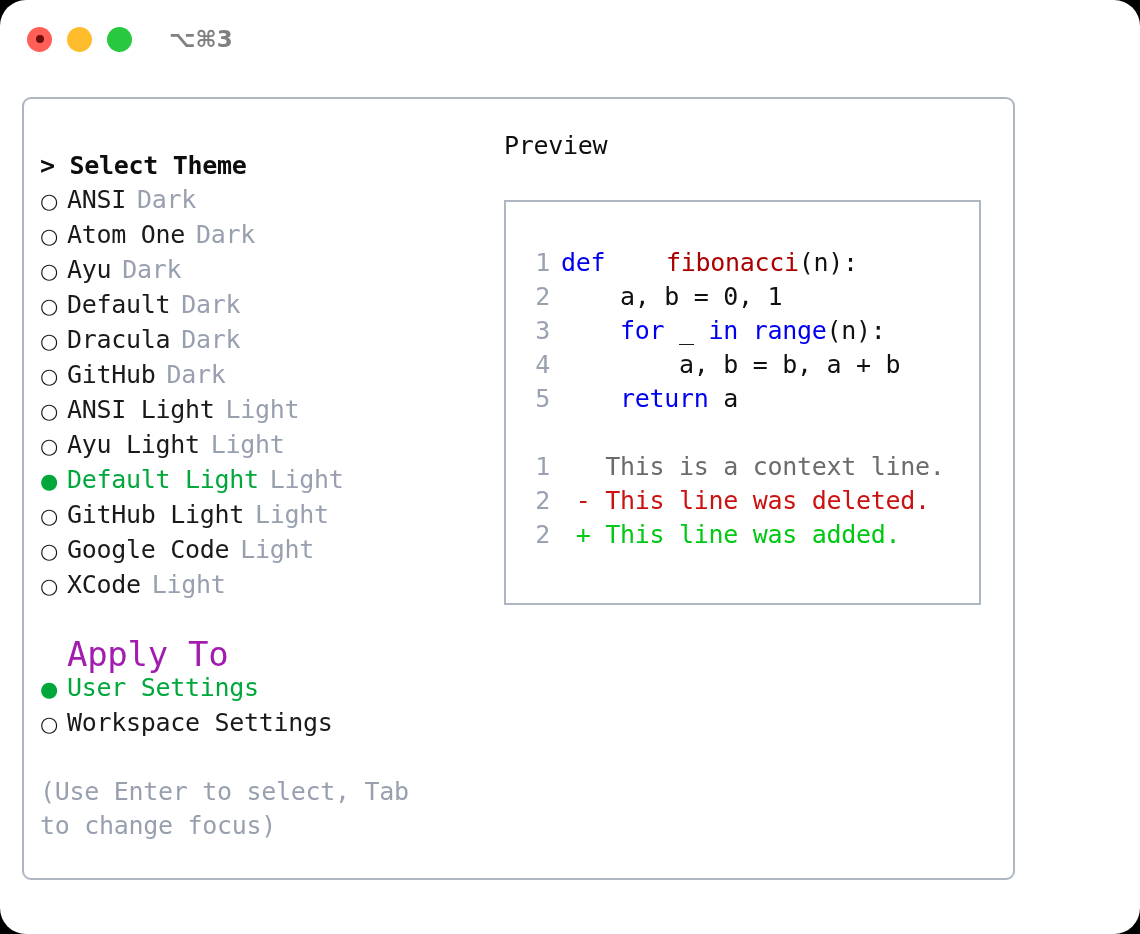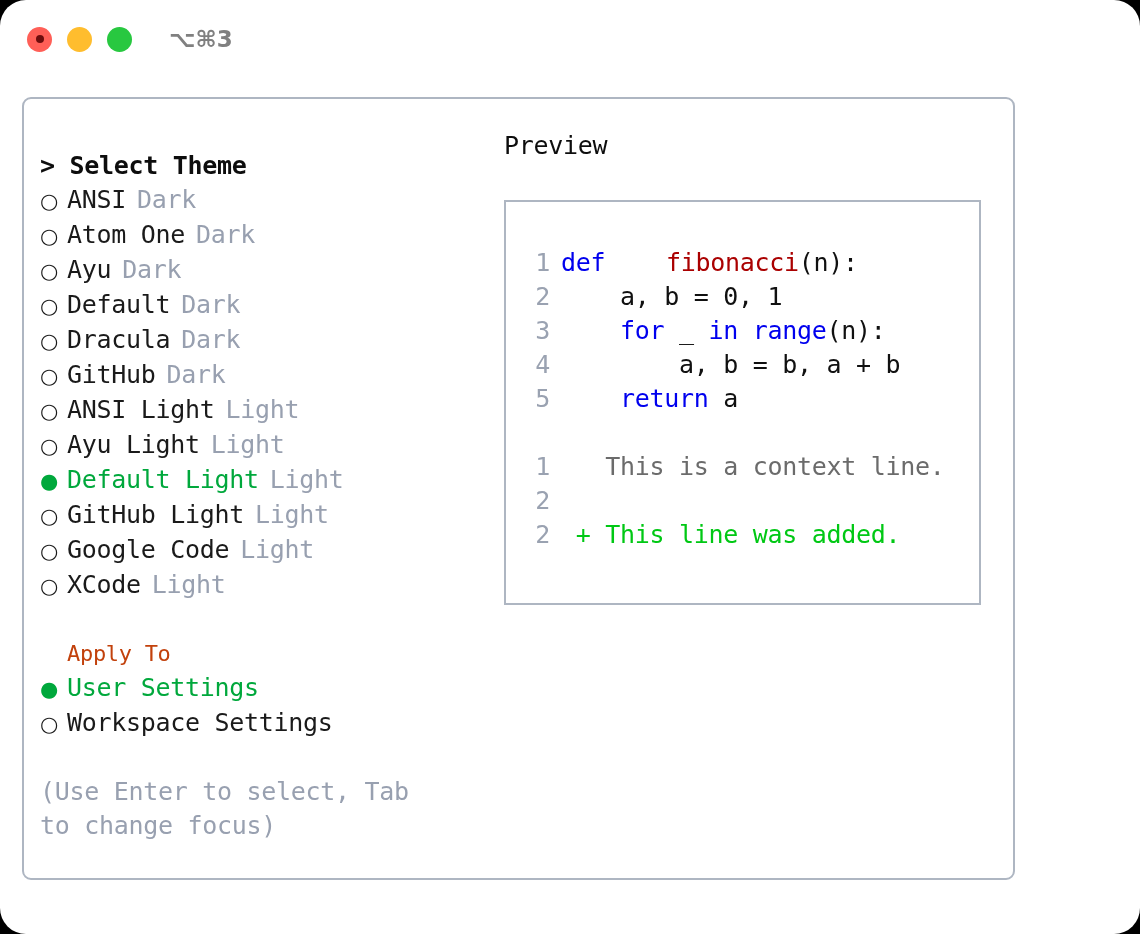--- a/index.html
+++ b/index.html
@@ -128,22 +128,22 @@
     font-family: "DejaVu Sans", "Liberation Sans", sans-serif;
   }
   .row.selected .bullet { color: #00a83c; }
   .name  { color: #1a1a1a; }
   .row.selected .name { color: #00a83c; }
   .cat   { color: #98a0b0; padding-left: 11px; }
 
   .spacer-sm { height: 34px; }
 
   .section-header {
-    font-size: 22px;
-    color: #c2410c;
+    font-size: 34px;
+    color: #a21caf;
     line-height: 34px;
     padding-left: 27px;
     white-space: pre;
     letter-spacing: -0.3px;
   }
 
   .hint {
     color: #98a0b0;
     font-size: 25px;
     line-height: 34px;
@@ -251,21 +251,21 @@
           <div id="code-rows">
               <div class="code-line"><span class="lno">1</span><span><span class="tok-kw">def </span><span class="tok-fn">fibonacci</span><span class="tok-pl">(n):</span></span></div>
               <div class="code-line"><span class="lno">2</span><span><span class="tok-pl">    a, b = 0, 1</span></span></div>
               <div class="code-line"><span class="lno">3</span><span><span class="tok-pl">    </span><span class="tok-kw">for</span><span class="tok-pl"> _ </span><span class="tok-kw">in</span><span class="tok-pl"> </span><span class="tok-kw">range</span><span class="tok-pl">(n):</span></span></div>
               <div class="code-line"><span class="lno">4</span><span><span class="tok-pl">        a, b = b, a + b</span></span></div>
               <div class="code-line"><span class="lno">5</span><span><span class="tok-pl">    </span><span class="tok-kw">return</span><span class="tok-pl"> a</span></span></div>
             </div>
           <div class="code-gap"></div>
           <div id="diff-rows">
               <div class="code-line"><span class="lno">1</span><span class="tok-dim">   This is a context line.</span></div>
-              <div class="code-line"><span class="lno">2</span></div>
+              <div class="code-line"><span class="lno">2</span><span class="tok-del"> - This line was deleted.</span></div>
               <div class="code-line"><span class="lno">2</span><span class="tok-add"> + This line was added.</span></div>
             </div>
         </div>
       </div>
 
     </div>
   </div>
 </div>
 
 </body></html>

